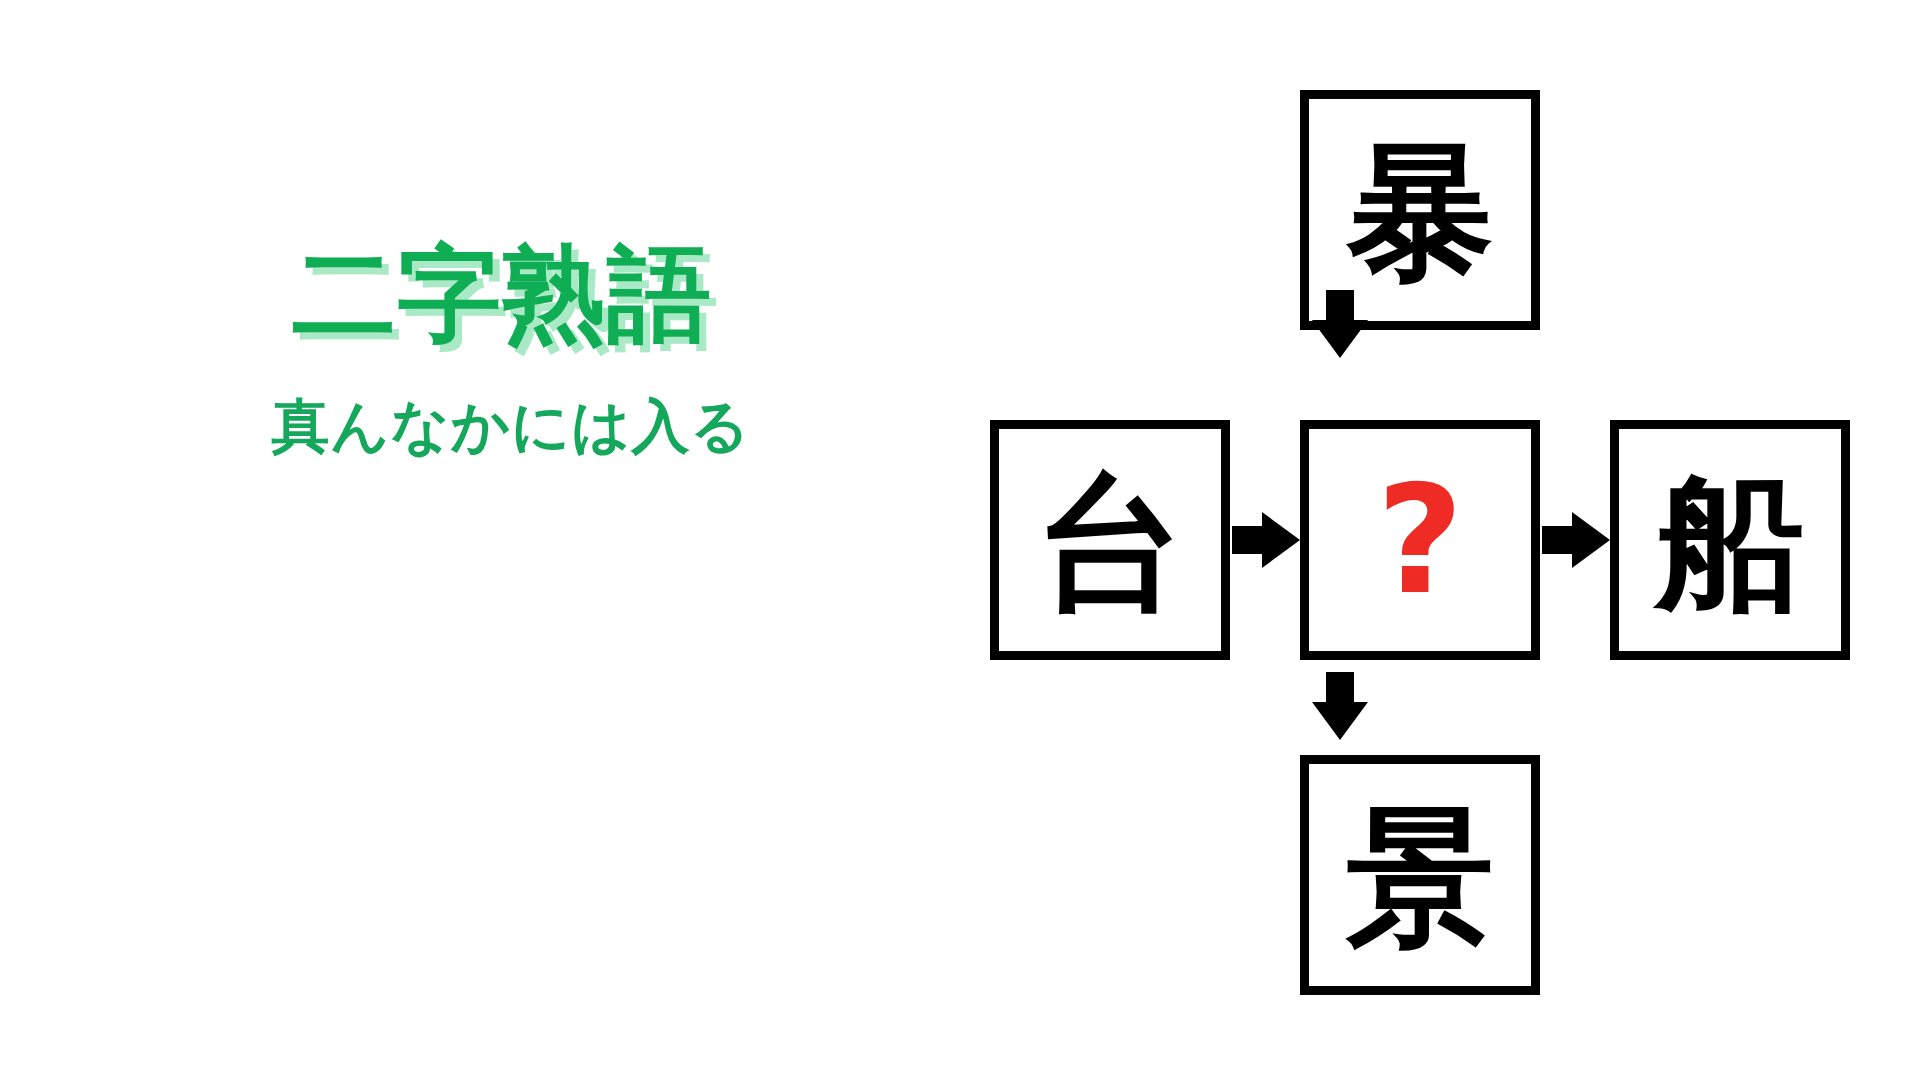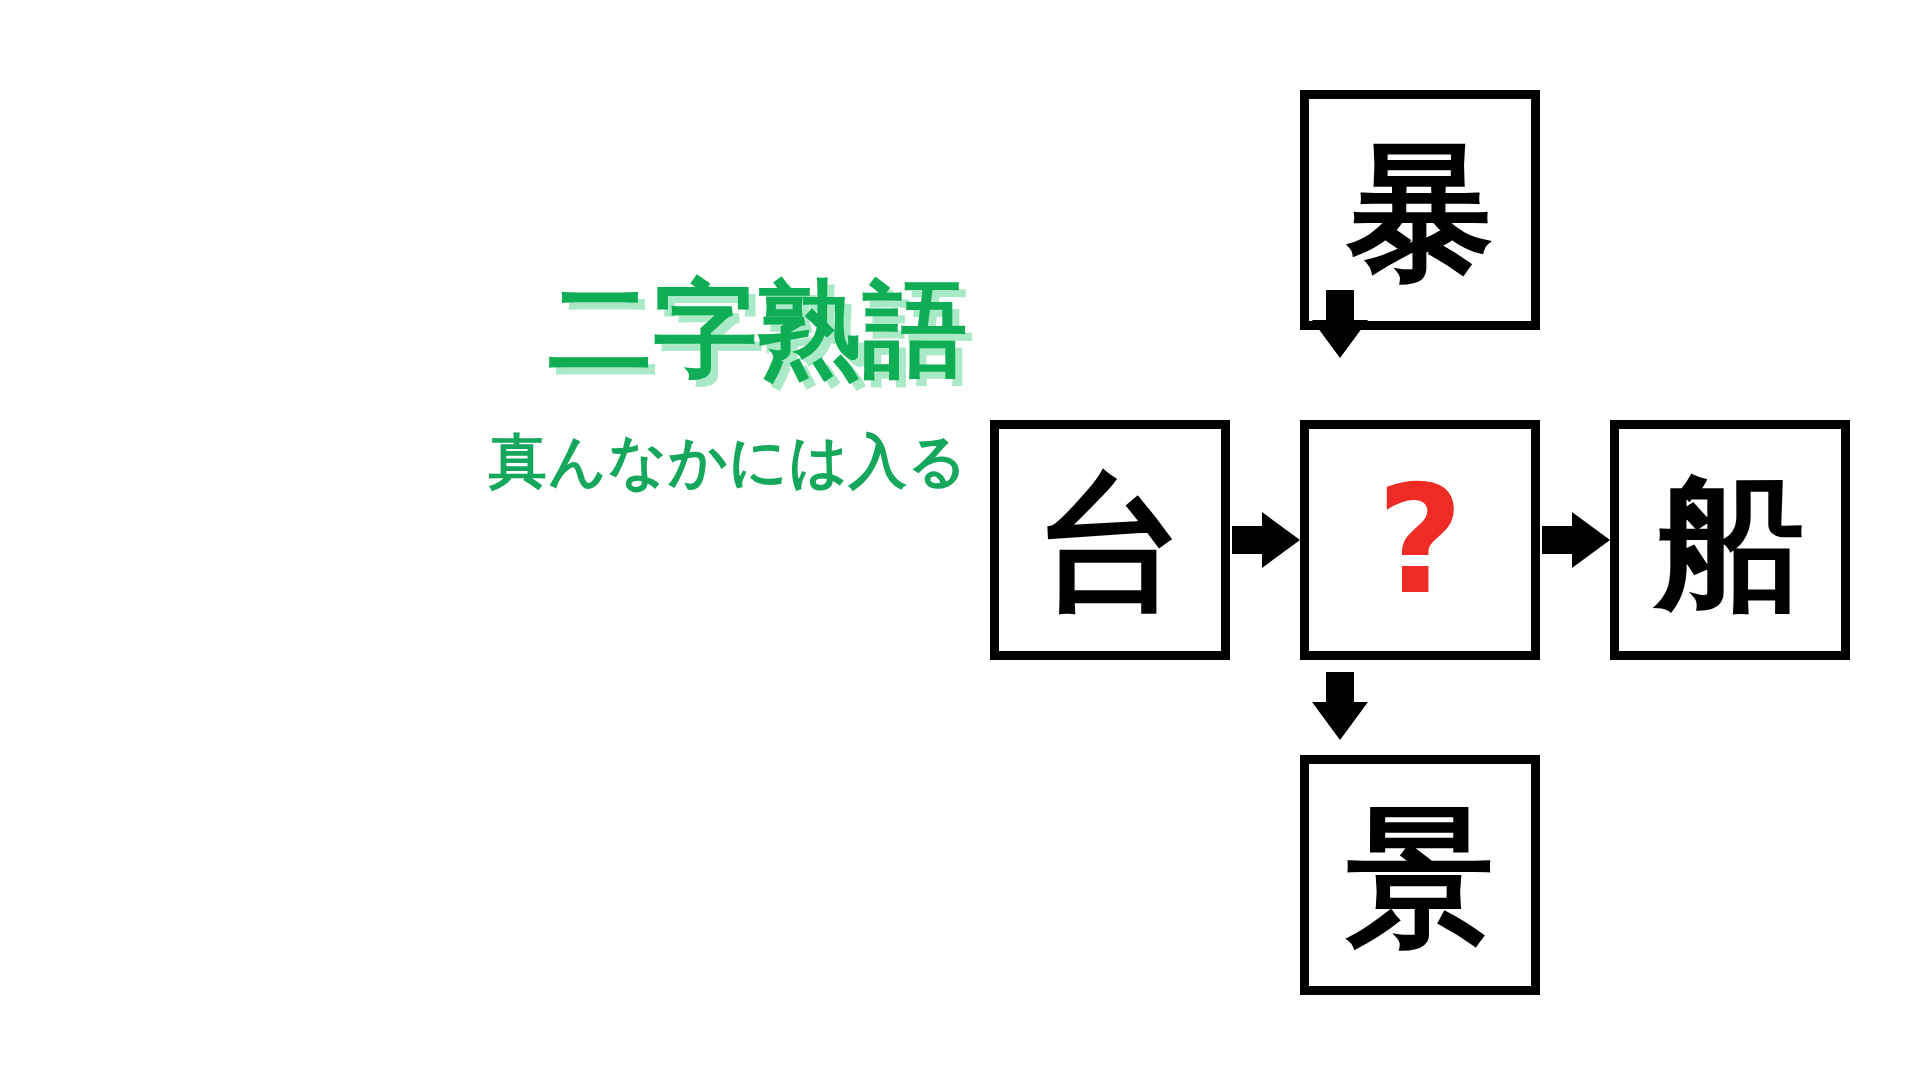--- a/index.html
+++ b/index.html
@@ -18,25 +18,24 @@
   #stage {
     position: relative;
     width: 1920px;
     height: 1080px;
     background: #ffffff;
   }
 
   
   .left-panel {
     position: absolute;
-    left: 8px;
+    left: 15px;
     top: 240px;
     width: 960px;
-    text-align: right;
-    margin-top: 35px;
+    text-align: center;
   }
 
   .title-block {
     line-height: 1.04;
     letter-spacing: 0.06em;
   }
   .title-line {
     font-weight: 700;
     color: #0fae55;
     text-shadow: 7px 7px 0 #a9e9c6;

